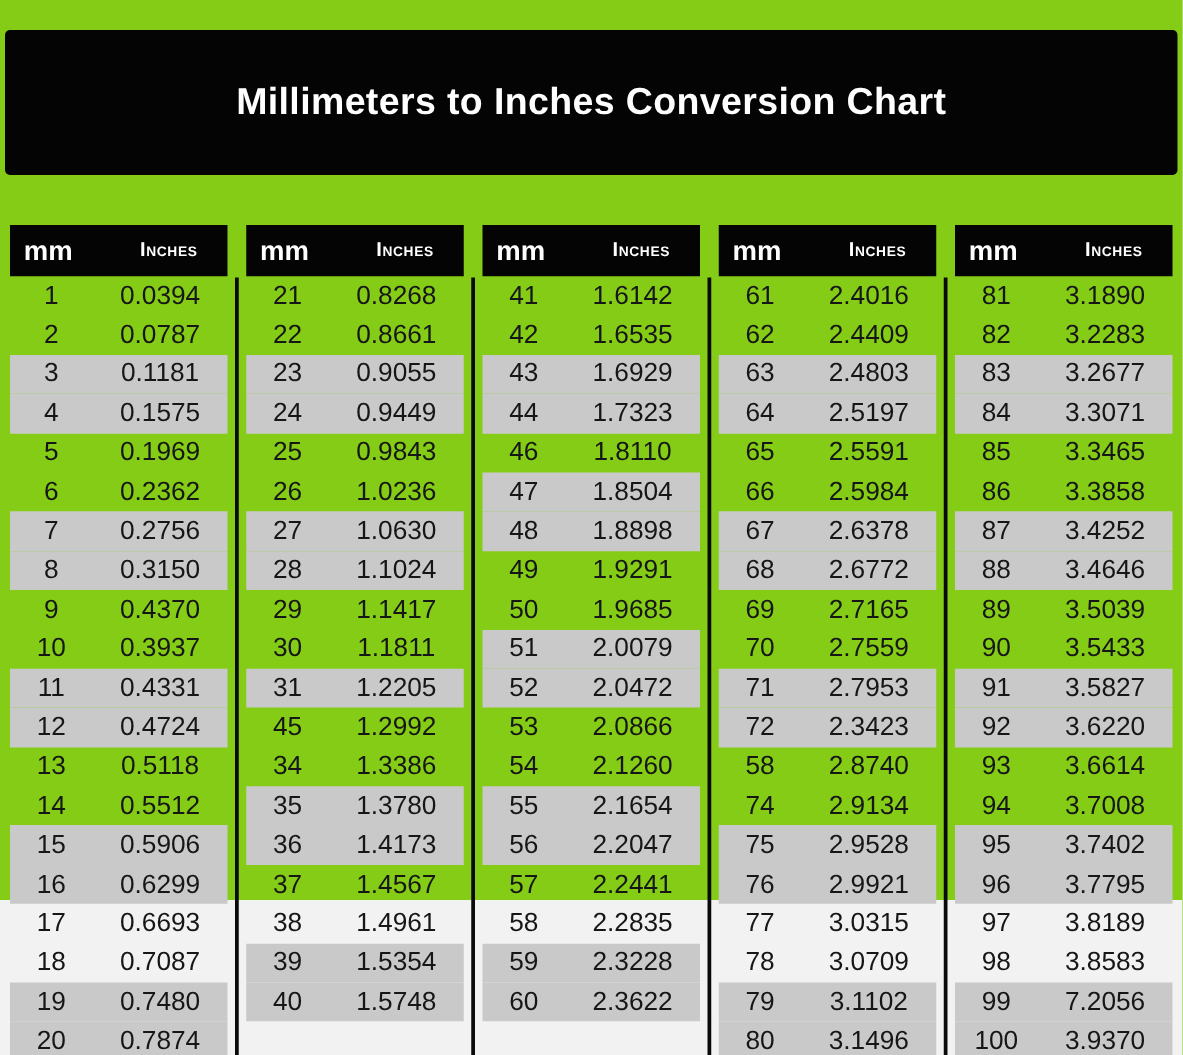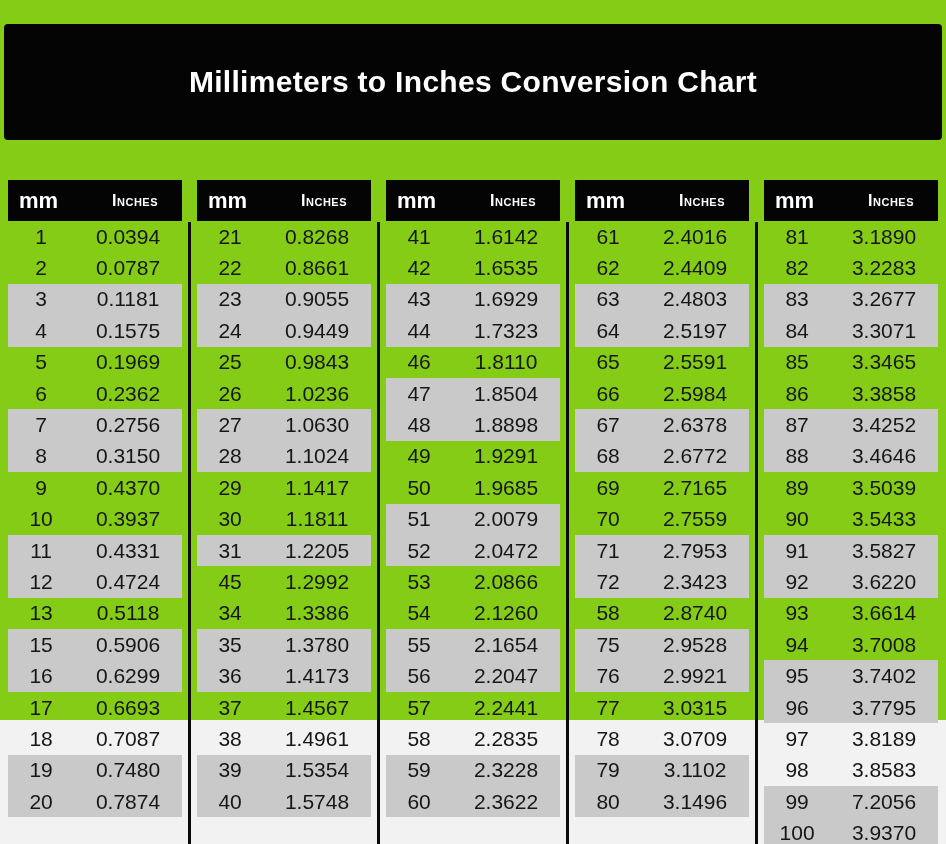--- a/index.html
+++ b/index.html
@@ -134,20 +134,24 @@
           <span class="cell c-in">0.4331</span>
         </div>
         <div class="row alt">
           <span class="cell c-mm">12</span>
           <span class="cell c-in">0.4724</span>
         </div>
         <div class="row">
           <span class="cell c-mm">13</span>
           <span class="cell c-in">0.5118</span>
         </div>
+        <div class="row">
+          <span class="cell c-mm">14</span>
+          <span class="cell c-in">0.5512</span>
+        </div>
         <div class="row alt">
           <span class="cell c-mm">15</span>
           <span class="cell c-in">0.5906</span>
         </div>
         <div class="row alt">
           <span class="cell c-mm">16</span>
           <span class="cell c-in">0.6299</span>
         </div>
         <div class="row">
           <span class="cell c-mm">17</span>
@@ -383,20 +387,24 @@
           <span class="cell c-in">2.7953</span>
         </div>
         <div class="row alt">
           <span class="cell c-mm">72</span>
           <span class="cell c-in">2.3423</span>
         </div>
         <div class="row">
           <span class="cell c-mm">58</span>
           <span class="cell c-in">2.8740</span>
         </div>
+        <div class="row">
+          <span class="cell c-mm">74</span>
+          <span class="cell c-in">2.9134</span>
+        </div>
         <div class="row alt">
           <span class="cell c-mm">75</span>
           <span class="cell c-in">2.9528</span>
         </div>
         <div class="row alt">
           <span class="cell c-mm">76</span>
           <span class="cell c-in">2.9921</span>
         </div>
         <div class="row">
           <span class="cell c-mm">77</span>

